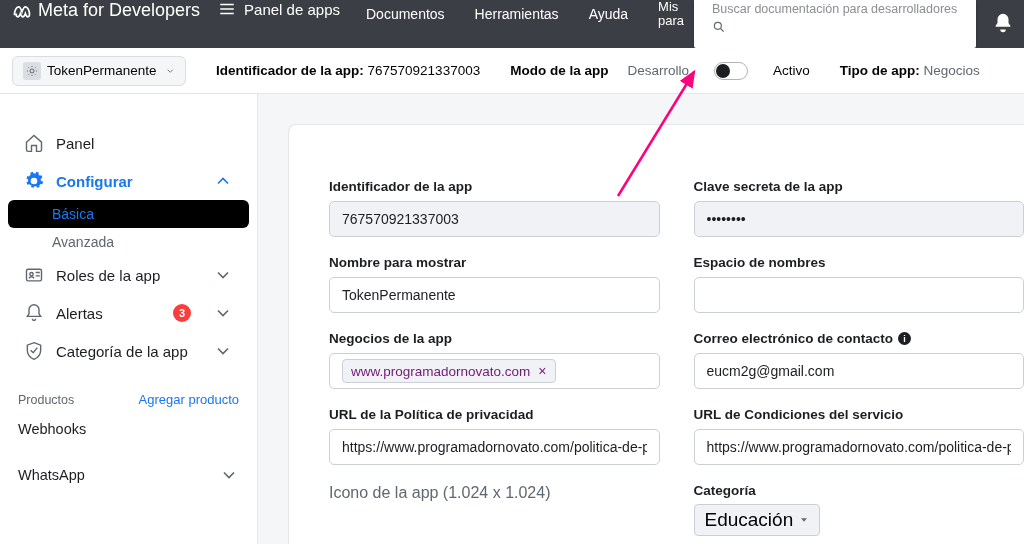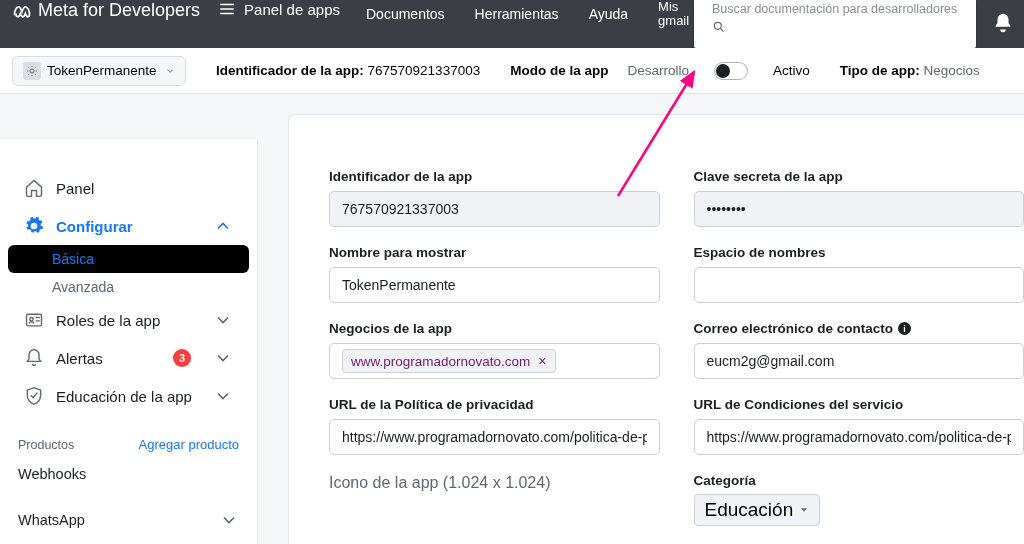--- a/index.html
+++ b/index.html
@@ -22,21 +22,21 @@
 .app-sel { display: flex; align-items: center; gap: 8px; border: 1px solid #dadde1; border-radius: 6px; padding: 5px 10px; background: #f5f6f7; width: 174px; justify-content: space-between; }
 .app-sel .left { display: flex; align-items: center; gap: 6px; }
 .app-ico { width: 18px; height: 18px; background: #dadde1; border-radius: 3px; display: flex; align-items: center; justify-content: center; }
 .app-ico svg { width: 12px; height: 12px; }
 .subbar b { font-weight: 600; }
 .toggle { width: 34px; height: 18px; border-radius: 10px; border: 1px solid #b0b3b8; background: #fff; position: relative; display: inline-block; vertical-align: middle; margin: 0 6px; }
 .toggle .knob { width: 14px; height: 14px; background: #1c1e21; border-radius: 50%; position: absolute; top: 1px; left: 1px; }
 
 .arrow { position: absolute; pointer-events: none; z-index: 50; }
 
-.layout { display: flex; height: calc(544px - 48px - 46px); align-items: flex-end; }
+.layout { display: flex; height: calc(544px - 48px - 46px); }
 .sidebar { width: 258px; background: #fff; border-right: 1px solid #e4e6eb; padding: 30px 0 0 0; font-size: 15px; color: #1c1e21; }
 .sidebar .item { display: flex; align-items: center; padding: 9px 16px; gap: 12px; cursor: pointer; border-radius: 6px; margin: 0 8px; }
 .sidebar .item.active { color: #1877f2; font-weight: 600; }
 .sidebar .item.active svg { color: #1877f2; }
 .sidebar .item .chev { margin-left: auto; }
 .sidebar .sub { padding: 6px 16px 6px 44px; font-size: 14px; color: #606770; margin: 0 8px; border-radius: 6px; cursor: pointer; }
 .sidebar .sub.sel { background: #000000; color: #1877f2; font-weight: 400; }
 .sidebar svg { width: 20px; height: 20px; color: #606770; }
 .badge { background: #fa3e3e; color: #fff; font-size: 11px; width: 18px; height: 18px; border-radius: 50%; display: flex; align-items: center; justify-content: center; margin-left: auto; font-weight: 700; }
 .sidebar .prodhead { display: flex; justify-content: space-between; padding: 0 18px; font-size: 12.5px; color: #606770; margin-top: 22px; align-items: center; }
@@ -71,21 +71,21 @@
         <path d="M3 6h18M3 12h18M3 18h18"></path>
       </svg>
     <span>Panel de apps</span>
   </div>
   <div class="navlinks">
     <span>Documentos</span>
     <span>Herramientas</span>
     <span>Ayuda</span>
     <div class="stack">
       <div>Mis</div>
-      <div>gmail</div>
+      <div>para</div>
     </div>
   </div>
   <div class="searchwrap">
     <div class="ph">Buscar documentación para desarrolladores</div>
     <svg viewBox="0 0 24 24" fill="none" stroke="currentColor" stroke-width="2">
         <circle cx="10" cy="10" r="6"></circle>
         <path d="M20 20l-5-5"></path>
       </svg>
   </div>
   <div class="bellwrap">
@@ -174,21 +174,21 @@
       <span class="badge">3</span>
       <svg class="chev" width="14" height="14" viewBox="0 0 24 24" fill="none" stroke="currentColor" stroke-width="2" style="margin-left:10px">
           <path d="M6 9l6 6 6-6"></path>
         </svg>
     </div>
     <div class="item">
       <svg viewBox="0 0 24 24" fill="none" stroke="currentColor" stroke-width="1.7">
           <path d="M12 2l8 3v6c0 5-3.5 9-8 11-4.5-2-8-6-8-11V5l8-3z"></path>
           <path d="M8 11l3 3 5-6"></path>
         </svg>
-      <span>Educación de la app</span>
+      <span>Categoría de la app</span>
       <svg class="chev" width="14" height="14" viewBox="0 0 24 24" fill="none" stroke="currentColor" stroke-width="2">
           <path d="M6 9l6 6 6-6"></path>
         </svg>
     </div>
     <div class="prodhead">
       <span>Productos</span>
       <a href="#">Agregar producto</a>
     </div>
     <div class="prod">Webhooks</div>
     <div class="prod" style="display:flex;justify-content:space-between;align-items:center;">

